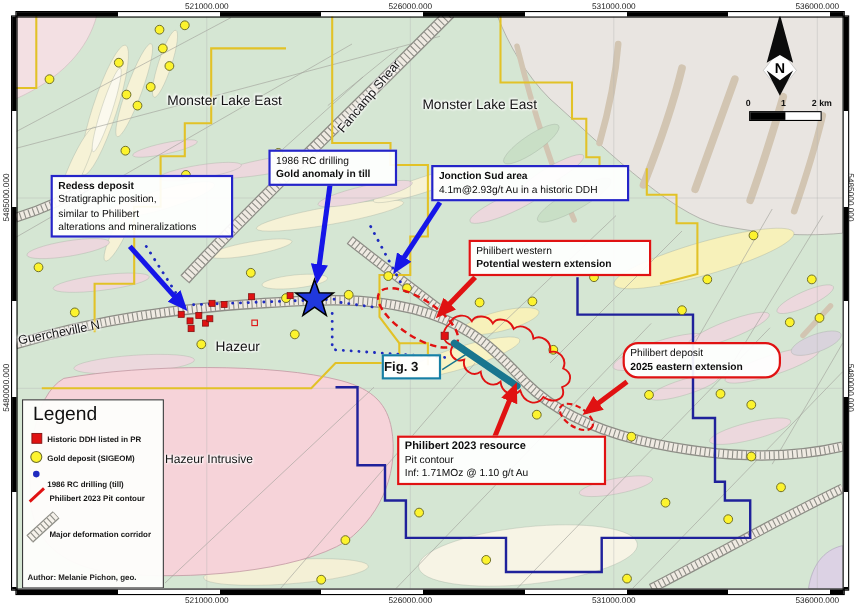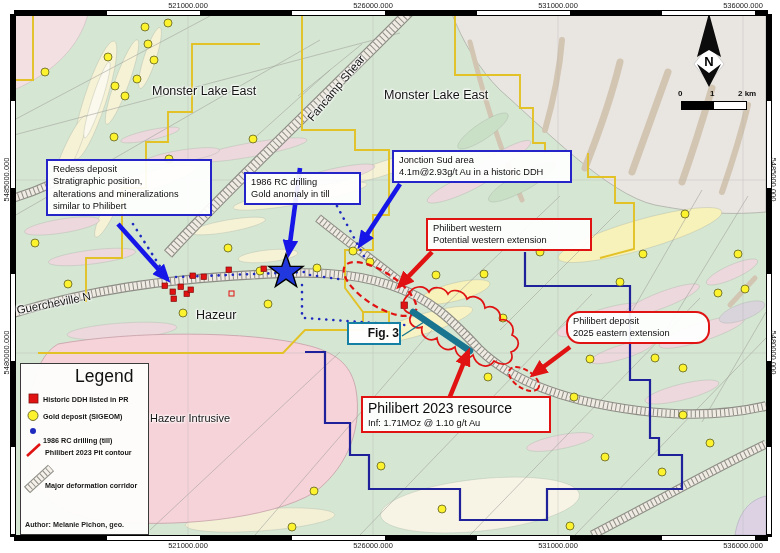--- a/index.html
+++ b/index.html
@@ -5,31 +5,31 @@
   html,body{margin:0;padding:0;background:#e8e8e8;}
   .stage{position:relative;width:780px;height:553px;background:#ffffff;overflow:hidden;
          font-family:"Liberation Sans", sans-serif;color:#111;}
   .stage svg{position:absolute;left:0;top:0;}
   .lbl{position:absolute;white-space:nowrap;}
   .coord{font-size:7.5px;color:#222;text-align:center;width:80px;}
   .coordV{font-size:7.5px;color:#222;text-align:center;width:56px;}
   .maplabel{color:#141414;text-shadow:0 0 2px #fff,0 0 3px #fff,1px 1px 2px #fff,-1px -1px 2px #fff;}
   .co{position:absolute;background:rgba(255,255,255,0.93);padding:2px 5px;line-height:1.32;
       font-size:9.3px;color:#0d0d0d;}
-  .co .t{font-weight:normal;}
+  .co .t{font-weight:bold;}
   .co.blue{border:2.2px solid #2424c8;}
   .co.red{border:2.2px solid #e01212;}
   .fig3{position:absolute;left:347px;top:322px;width:50px;height:19px;border:2.5px solid #167fa4;
-        background:rgba(255,255,255,0.95);font-weight:bold;font-size:12px;text-align:right;line-height:19px;}
+        background:rgba(255,255,255,0.95);font-weight:bold;font-size:12px;text-align:left;line-height:19px;}
   .band{position:absolute;border:0.5px solid #000;}
   .bandH{height:4px;width:752px;left:14px;background:repeating-linear-gradient(90deg,#000 0 92px,#fff 92px 185px);}
   .bandV{width:4px;height:521px;top:14px;background:repeating-linear-gradient(180deg,#000 0 86px,#fff 86px 173px);}
   .legend{position:absolute;left:20px;top:363px;width:127px;height:170px;background:rgba(253,253,251,0.97);
           border:1.6px solid #3a3a3a;}
-  .legend .title{position:absolute;left:9px;top:2px;font-size:17.5px;color:#101010;margin-left:45px;}
+  .legend .title{position:absolute;left:9px;top:2px;font-size:17.5px;color:#101010;}
   .legend .row-label{position:absolute;font-size:7.2px;font-weight:bold;color:#151515;white-space:nowrap;}
   .legend .author{position:absolute;left:4px;top:156px;font-size:7.2px;font-weight:bold;color:#222;}
   .northN{position:absolute;left:700px;top:54px;width:18px;text-align:center;
           font-size:13px;font-weight:bold;color:#000;}
   .sb-lab{position:absolute;font-size:8px;font-weight:bold;color:#111;}
   .sbar{position:absolute;left:681px;top:101px;width:64px;height:7px;border:1px solid #000;background:#fff;}
   .sbar .half{position:absolute;left:0;top:0;width:32px;height:7px;background:#000;}
 </style>
 </head>
 <body>
@@ -293,46 +293,47 @@
   <div class="lbl maplabel" style="left:152px;top:84px;font-size:12.5px;">Monster Lake East</div>
   <div class="lbl maplabel" style="left:384px;top:88px;font-size:12.5px;">Monster Lake East</div>
   <div class="lbl maplabel" style="left:278px;top:82px;width:116px;text-align:center;font-size:11.5px;transform:rotate(-50deg);">Fancamp Shear</div>
   <div class="lbl maplabel" style="left:16px;top:297px;font-size:11.5px;transform:rotate(-11deg);">Guercheville N</div>
   <div class="lbl maplabel" style="left:196px;top:308px;font-size:12.5px;">Hazeur</div>
   <div class="lbl maplabel" style="left:150px;top:412px;font-size:11px;">Hazeur Intrusive</div>
 
   <div class="co blue" style="left:46px;top:159px;width:152px;">
     <div class="t">Redess deposit</div>
     <div>Stratigraphic position,</div>
+    <div>similar to Philibert</div>
     <div>alterations and mineralizations</div>
-    <div>similar to Philibert</div>
-  </div>
-
-  <div class="co blue" style="left:244px;top:136px;width:103px;margin-top:36px;">
+  </div>
+
+  <div class="co blue" style="left:244px;top:136px;width:103px;">
     <div>1986 RC drilling</div>
     <div class="t">Gold anomaly in till</div>
   </div>
 
   <div class="co blue" style="left:392px;top:150px;width:166px;">
     <div class="t">Jonction Sud area</div>
     <div>4.1m@2.93g/t Au in a historic DDH</div>
   </div>
 
   <div class="co red" style="left:426px;top:218px;width:152px;">
     <div>Philibert western</div>
     <div class="t">Potential western extension</div>
   </div>
 
   <div class="co red" style="left:566px;top:311px;width:130px;border-radius:14px;">
     <div>Philibert deposit</div>
     <div class="t">2025 eastern extension</div>
   </div>
 
   <div class="co red" style="left:361px;top:396px;width:176px;border-width:2.6px;">
-    <div class="t" style="font-size:14px;line-height:1.2;">Philibert 2023 resource</div>
+    <div class="t" style="font-size:10px;line-height:1.2;">Philibert 2023 resource</div>
+    <div>Pit contour</div>
     <div>Inf: 1.71MOz @ 1.10 g/t Au</div>
   </div>
 
   <div class="fig3">Fig. 3</div>
 
   <div class="legend">
     <div class="title">Legend</div>
 
     <svg width="14" height="12" style="position:absolute;left:6px;top:29px;">
       <rect x="2" y="1" width="9" height="9" fill="#e01212" stroke="#801010" stroke-width="0.8"></rect>

